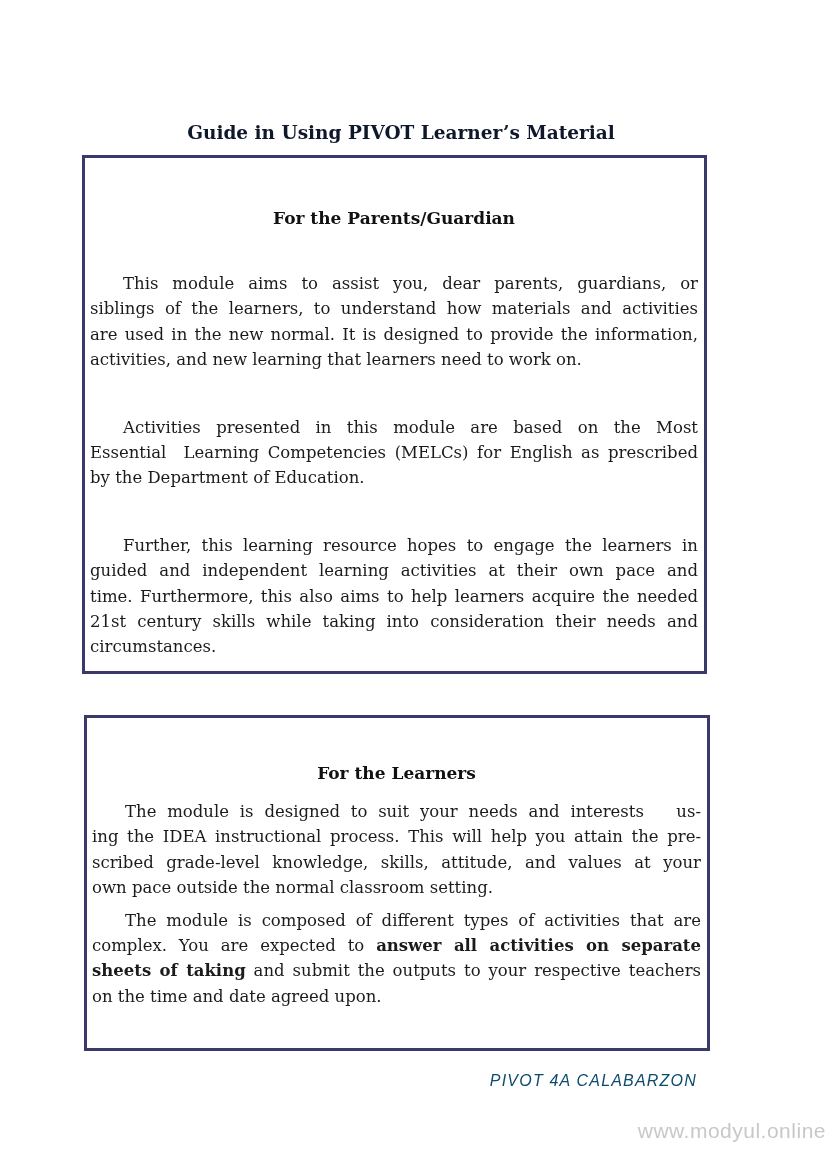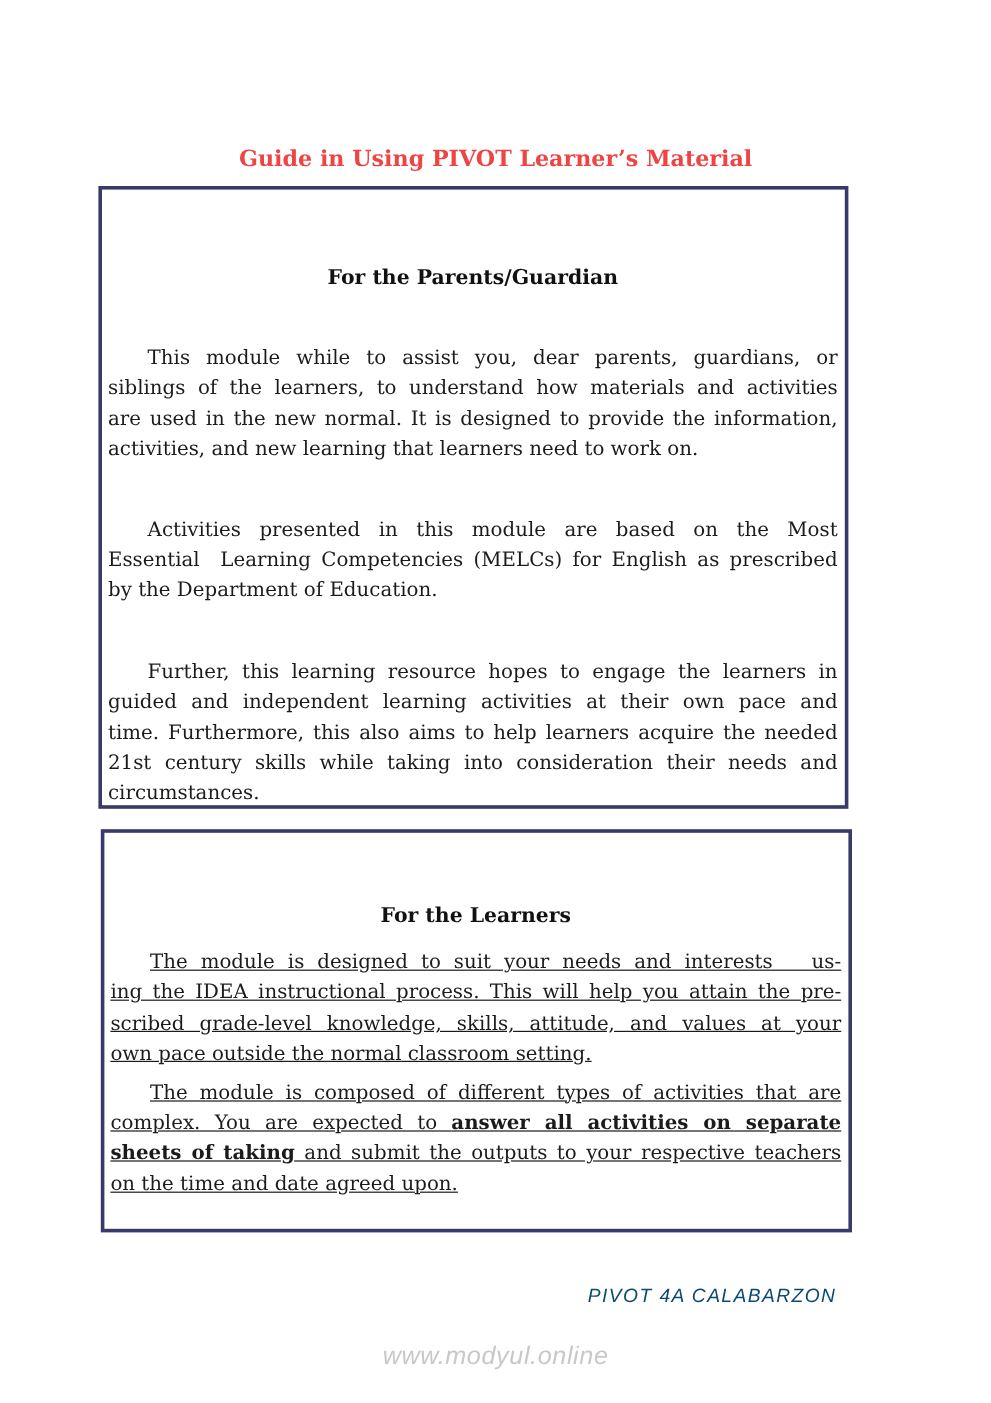--- a/index.html
+++ b/index.html
@@ -8,50 +8,50 @@
     width: 826px; height: 1169px;
     position: relative;
     font-family: "DejaVu Serif", serif;
     color: #1b1b1b;
     overflow: hidden;
   }
   .page { position: relative; width: 826px; height: 1169px; background: #ffffff; }
 
   .doc-title {
     position: absolute;
-    left: 100px; top: 121px; width: 626px;
+    left: 88px; top: 121px; width: 626px;
     text-align: center;
     font-weight: bold;
     font-size: 18.5px;
     line-height: 24px;
-    color: #ef4444;
+    color: #0f172a;
   }
 
   .box {
     position: absolute;
     border: 3px solid #3a3a6a;
     background: #ffffff;
-    padding: 18px 6px 0 5px;
+    padding: 4px 6px 0 5px;
   }
   .box1 { left: 82px; top: 155px; width: 625px; height: 519px; }
-  .box2 { left: 84px; top: 691px; width: 626px; height: 336px; }
+  .box2 { left: 84px; top: 715px; width: 626px; height: 336px; }
 
   .box-heading {
     text-align: center;
     font-weight: bold;
     font-size: 17px;
     line-height: 22px;
     color: #111111;
   }
   .box1 .box-heading { margin-top: 45px; }
   .box2 .box-heading { margin-top: 40px; }
 
   .para { font-size: 16.5px; }
   .box1 .para { margin-top: 42px; }
-  .box2 .para { margin-top: 7px; text-decoration: underline; }
+  .box2 .para { margin-top: 7px; }
   .box2 .para:first-child { margin-top: 15px; }
 
   .line {
     line-height: 25.4px;
     text-align: justify;
     text-align-last: justify;
     white-space: normal;
   }
   .line.first { text-indent: 33px; }
   .line.last { text-align-last: auto; }
@@ -63,40 +63,39 @@
     font-family: "Liberation Sans", sans-serif;
     font-style: italic;
     font-size: 16px;
     letter-spacing: 1.2px;
     color: #0c4a6e;
   }
 
   .watermark {
     position: absolute;
     top: 1119px; left: 0; width: 826px;
-    text-align: center;
+    text-align: right;
     font-family: "Liberation Sans", sans-serif;
     font-size: 21px;
     letter-spacing: 0.5px;
     color: #c8c8c8;
-    font-style: italic;
   }
 </style>
 </head>
 <body>
 
 <div class="page">
 
   <div class="doc-title">Guide in Using PIVOT Learner’s Material</div>
 
   <section class="box box1">
     <h2 class="box-heading">For the Parents/Guardian</h2>
     <div class="paragraphs">
         <div class="para">
-          <div class="line first"><span>This module while to assist you, dear parents, guardians, or</span></div>
+          <div class="line first"><span>This module aims to assist you, dear parents, guardians, or</span></div>
           <div class="line"><span>siblings of the learners, to understand how materials and activities</span></div>
           <div class="line"><span>are used in the new normal. It is designed to provide the information,</span></div>
           <div class="line last"><span>activities, and new learning that learners need to work on.</span></div>
         </div>
         <div class="para">
           <div class="line first"><span>Activities presented in this module are based on the Most</span></div>
           <div class="line"><span>Essential &nbsp;Learning Competencies (MELCs) for English as prescribed</span></div>
           <div class="line last"><span>by the Department of Education.</span></div>
         </div>
         <div class="para">

